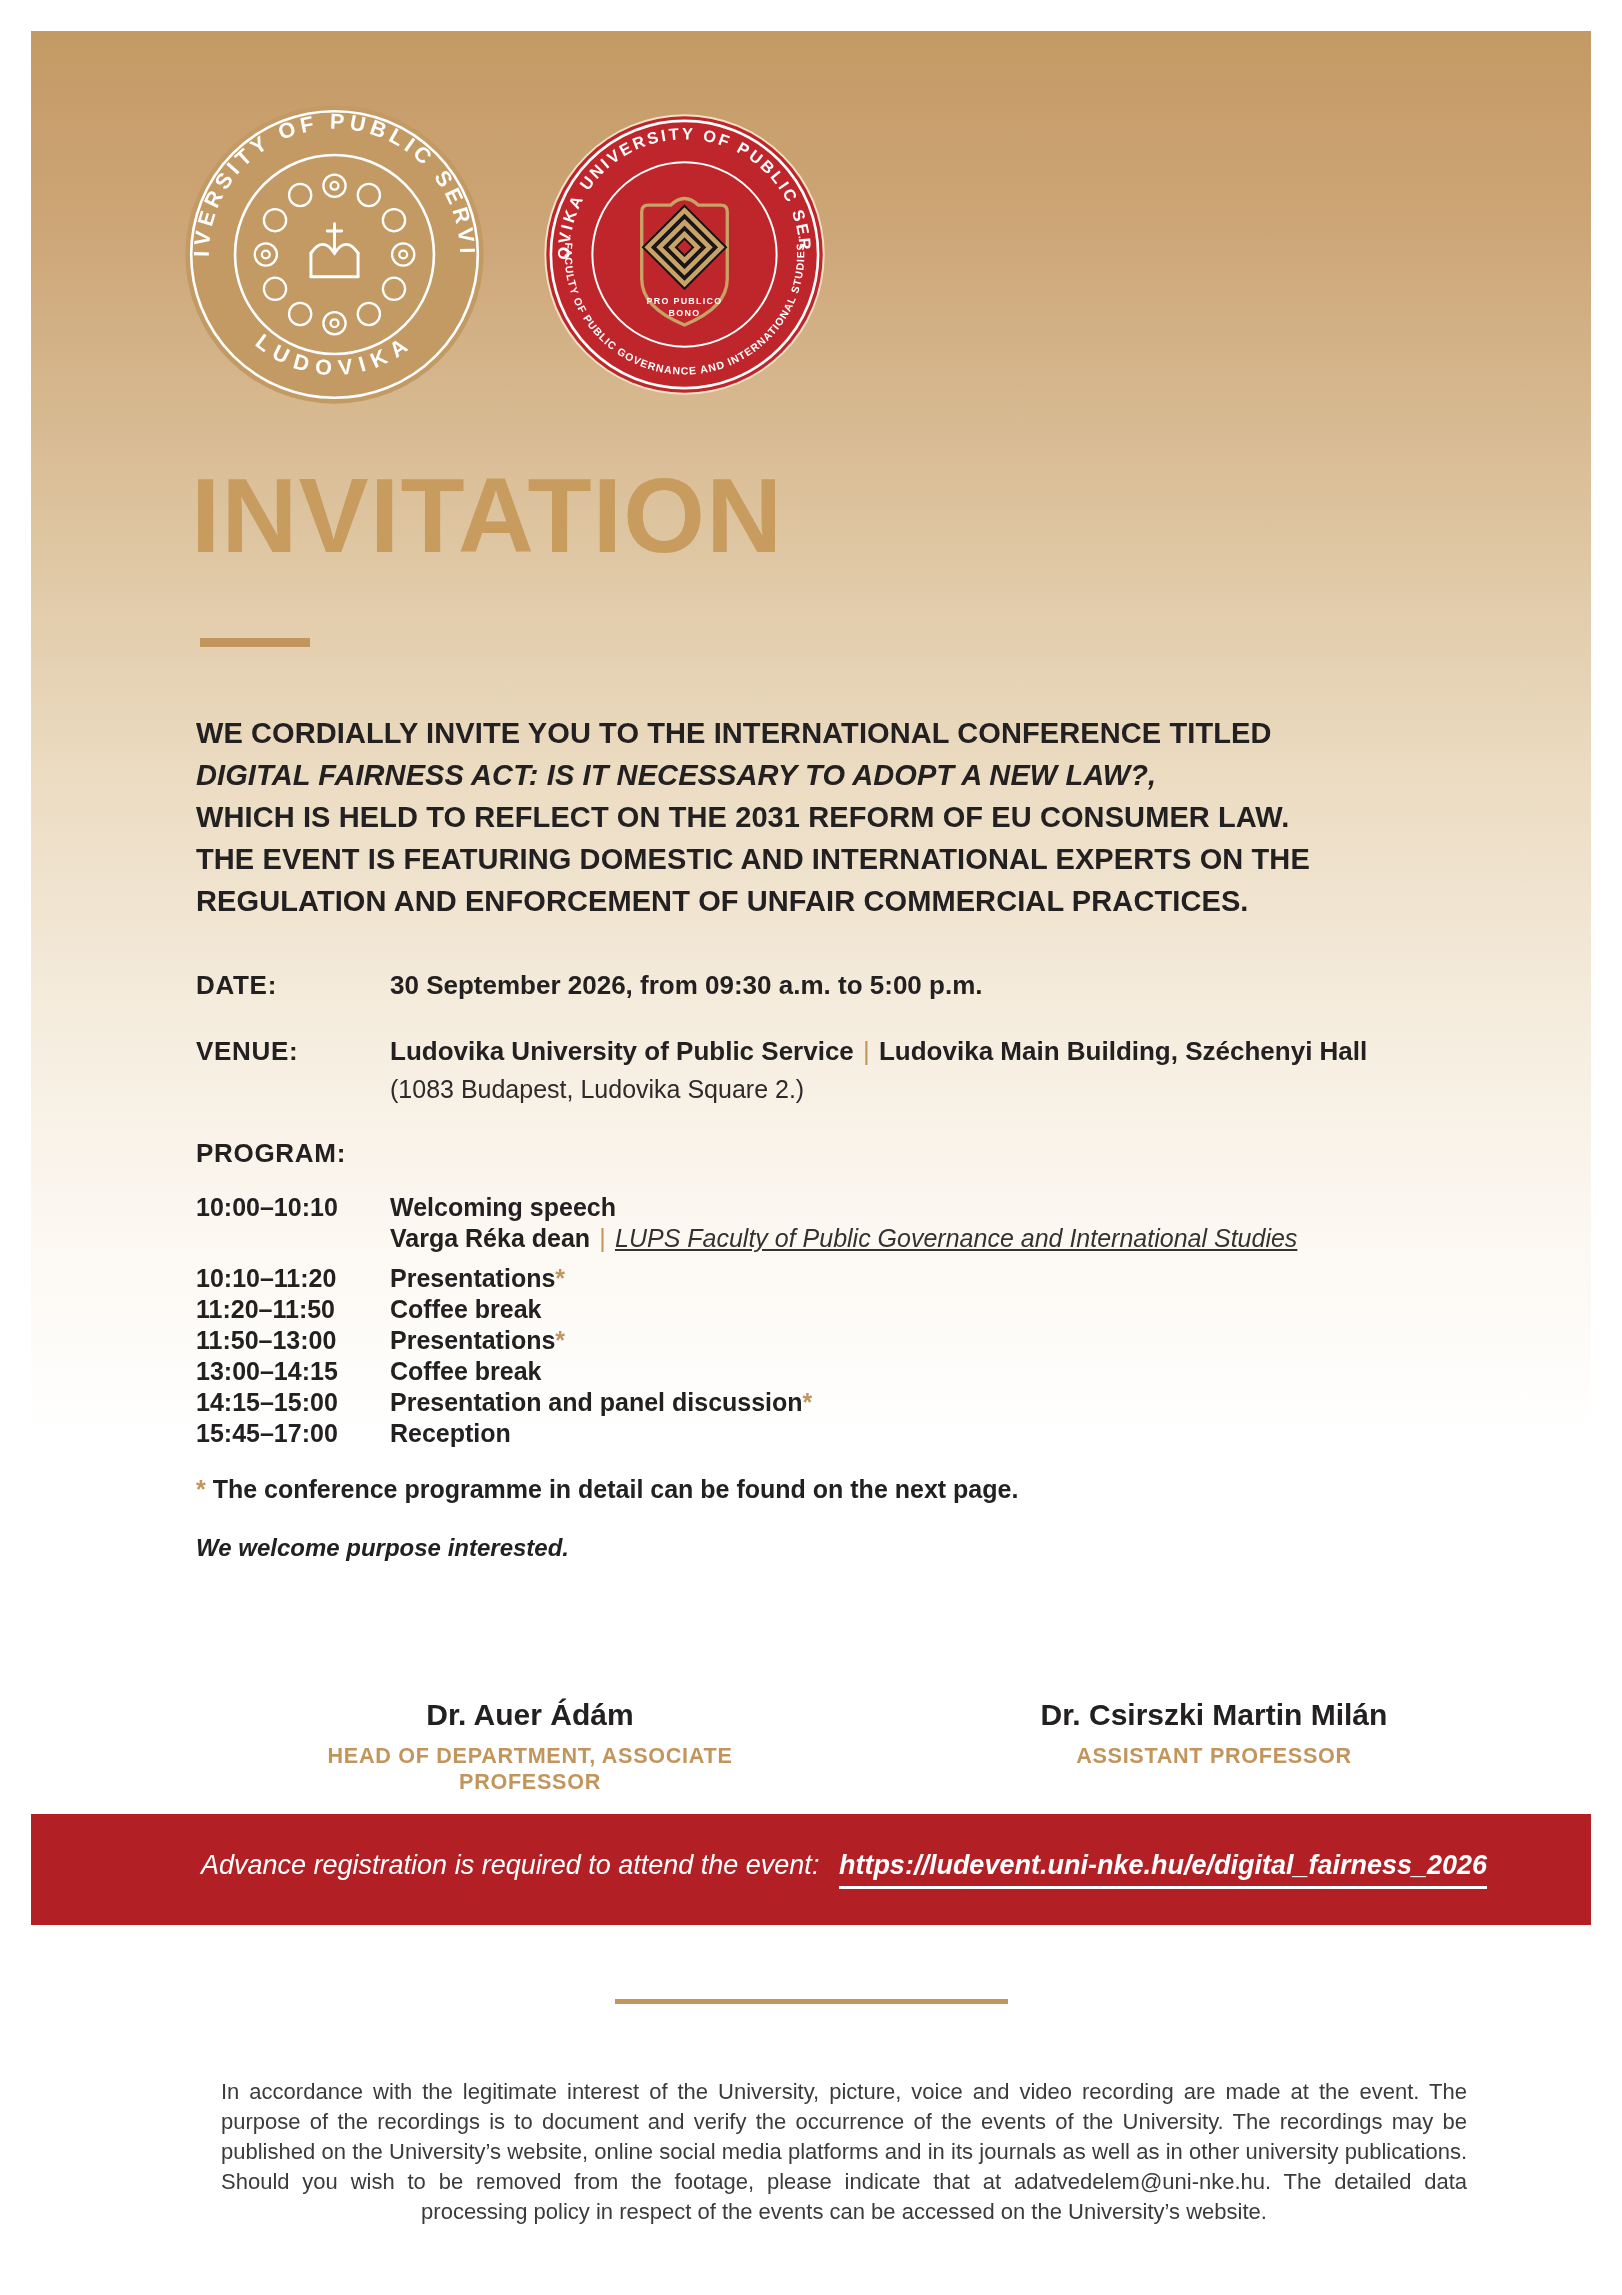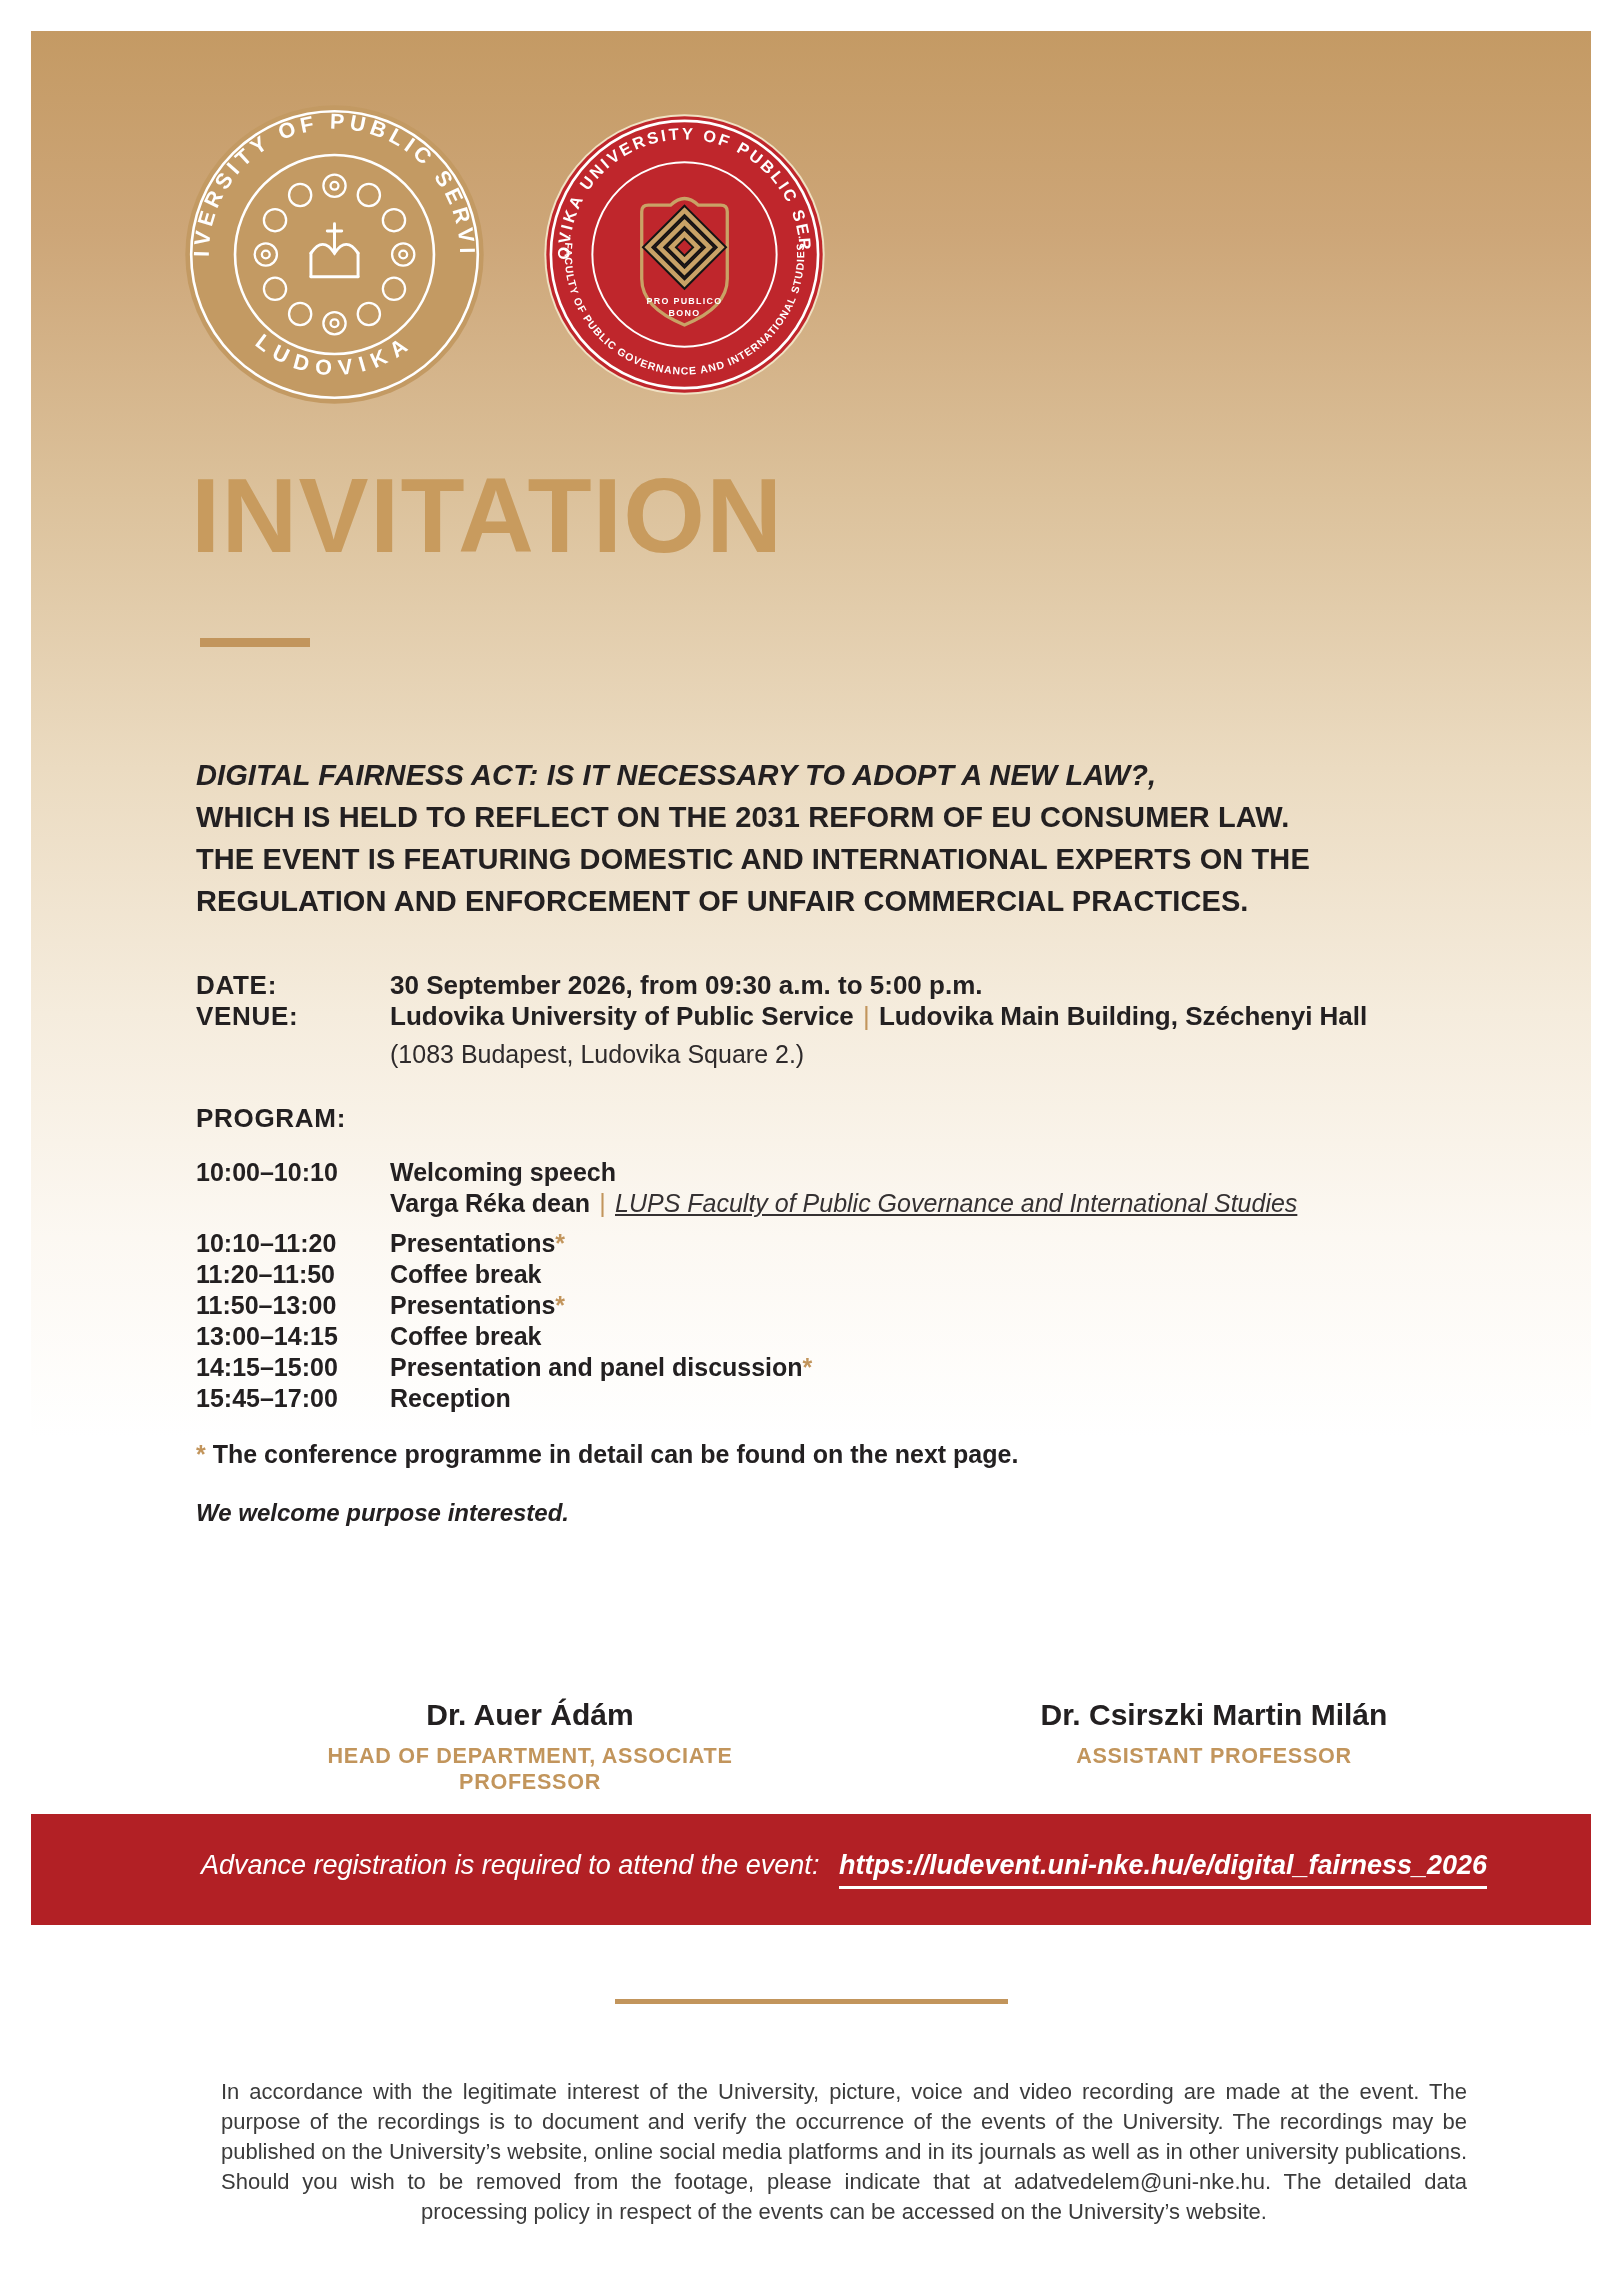--- a/index.html
+++ b/index.html
@@ -15,21 +15,21 @@
   .title{position:absolute;left:160px;top:432px;margin:0;font-size:105px;line-height:1.0;
         font-weight:800;letter-spacing:1.3px;color:#c89b5e;}
   .title-dash{position:absolute;left:169px;top:607px;width:110px;height:8.5px;background:#c2955c;}
   
   .content{position:absolute;left:165px;top:681px;width:1250px;}
   .intro{margin:0 0 48px 0;font-size:29px;line-height:42px;font-weight:700;letter-spacing:0.1px;}
   .intro em{font-style:italic;}
   .detail-row{display:flex;font-size:26px;line-height:31px;}
   .detail-label{width:194px;flex:0 0 194px;font-weight:700;letter-spacing:0.7px;}
   .detail-value{font-weight:700;}
-  .row-date{}
+  .row-date{margin-bottom:35px;}
   .venue-address{margin-top:6.5px;font-weight:400;font-size:25px;color:#2e2a2b;}
   .gold-sep{color:#c2955c;font-weight:300;padding:0 9.2px;}
   .prog-label{margin-top:33px;font-size:26px;line-height:31px;font-weight:700;letter-spacing:0.7px;}
   .prog-table{margin-top:23.6px;}
   .prow{display:flex;font-size:25px;line-height:31px;}
   .ptime{width:194px;flex:0 0 194px;font-weight:700;}
   .ptitle{font-weight:700;}
   .pmark{color:#c2955c;font-weight:700;}
   .pspeaker{font-size:25px;line-height:31px;margin-bottom:9.2px;}
   .pspeaker .spk{font-weight:700;}
@@ -139,21 +139,21 @@
         <text x="215" y="290" text-anchor="middle" class="seal-text" font-size="13.5" letter-spacing="2">PRO PUBLICO</text>
         <text x="215" y="308" text-anchor="middle" class="seal-text" font-size="13.5" letter-spacing="2">BONO</text>
       </svg>
     </div>
 
     <h1 class="title">INVITATION</h1>
     <div class="title-dash"></div>
 
     <div class="content">
       <p class="intro">
-        <br>
+        <span>WE CORDIALLY INVITE YOU TO THE INTERNATIONAL CONFERENCE TITLED</span><br>
         <em>DIGITAL FAIRNESS ACT: IS IT NECESSARY TO ADOPT A NEW LAW?,</em><br>
         <span>WHICH IS HELD TO REFLECT ON THE 2031 REFORM OF EU CONSUMER LAW.</span><br>
         <span>THE EVENT IS FEATURING DOMESTIC AND INTERNATIONAL EXPERTS ON THE</span><br>
         <span>REGULATION AND ENFORCEMENT OF UNFAIR COMMERCIAL PRACTICES.</span>
       </p>
 
       <div class="detail-row row-date">
         <div class="detail-label">DATE:</div>
         <div class="detail-value">30 September 2026, from 09:30 a.m. to 5:00 p.m.</div>
       </div>

